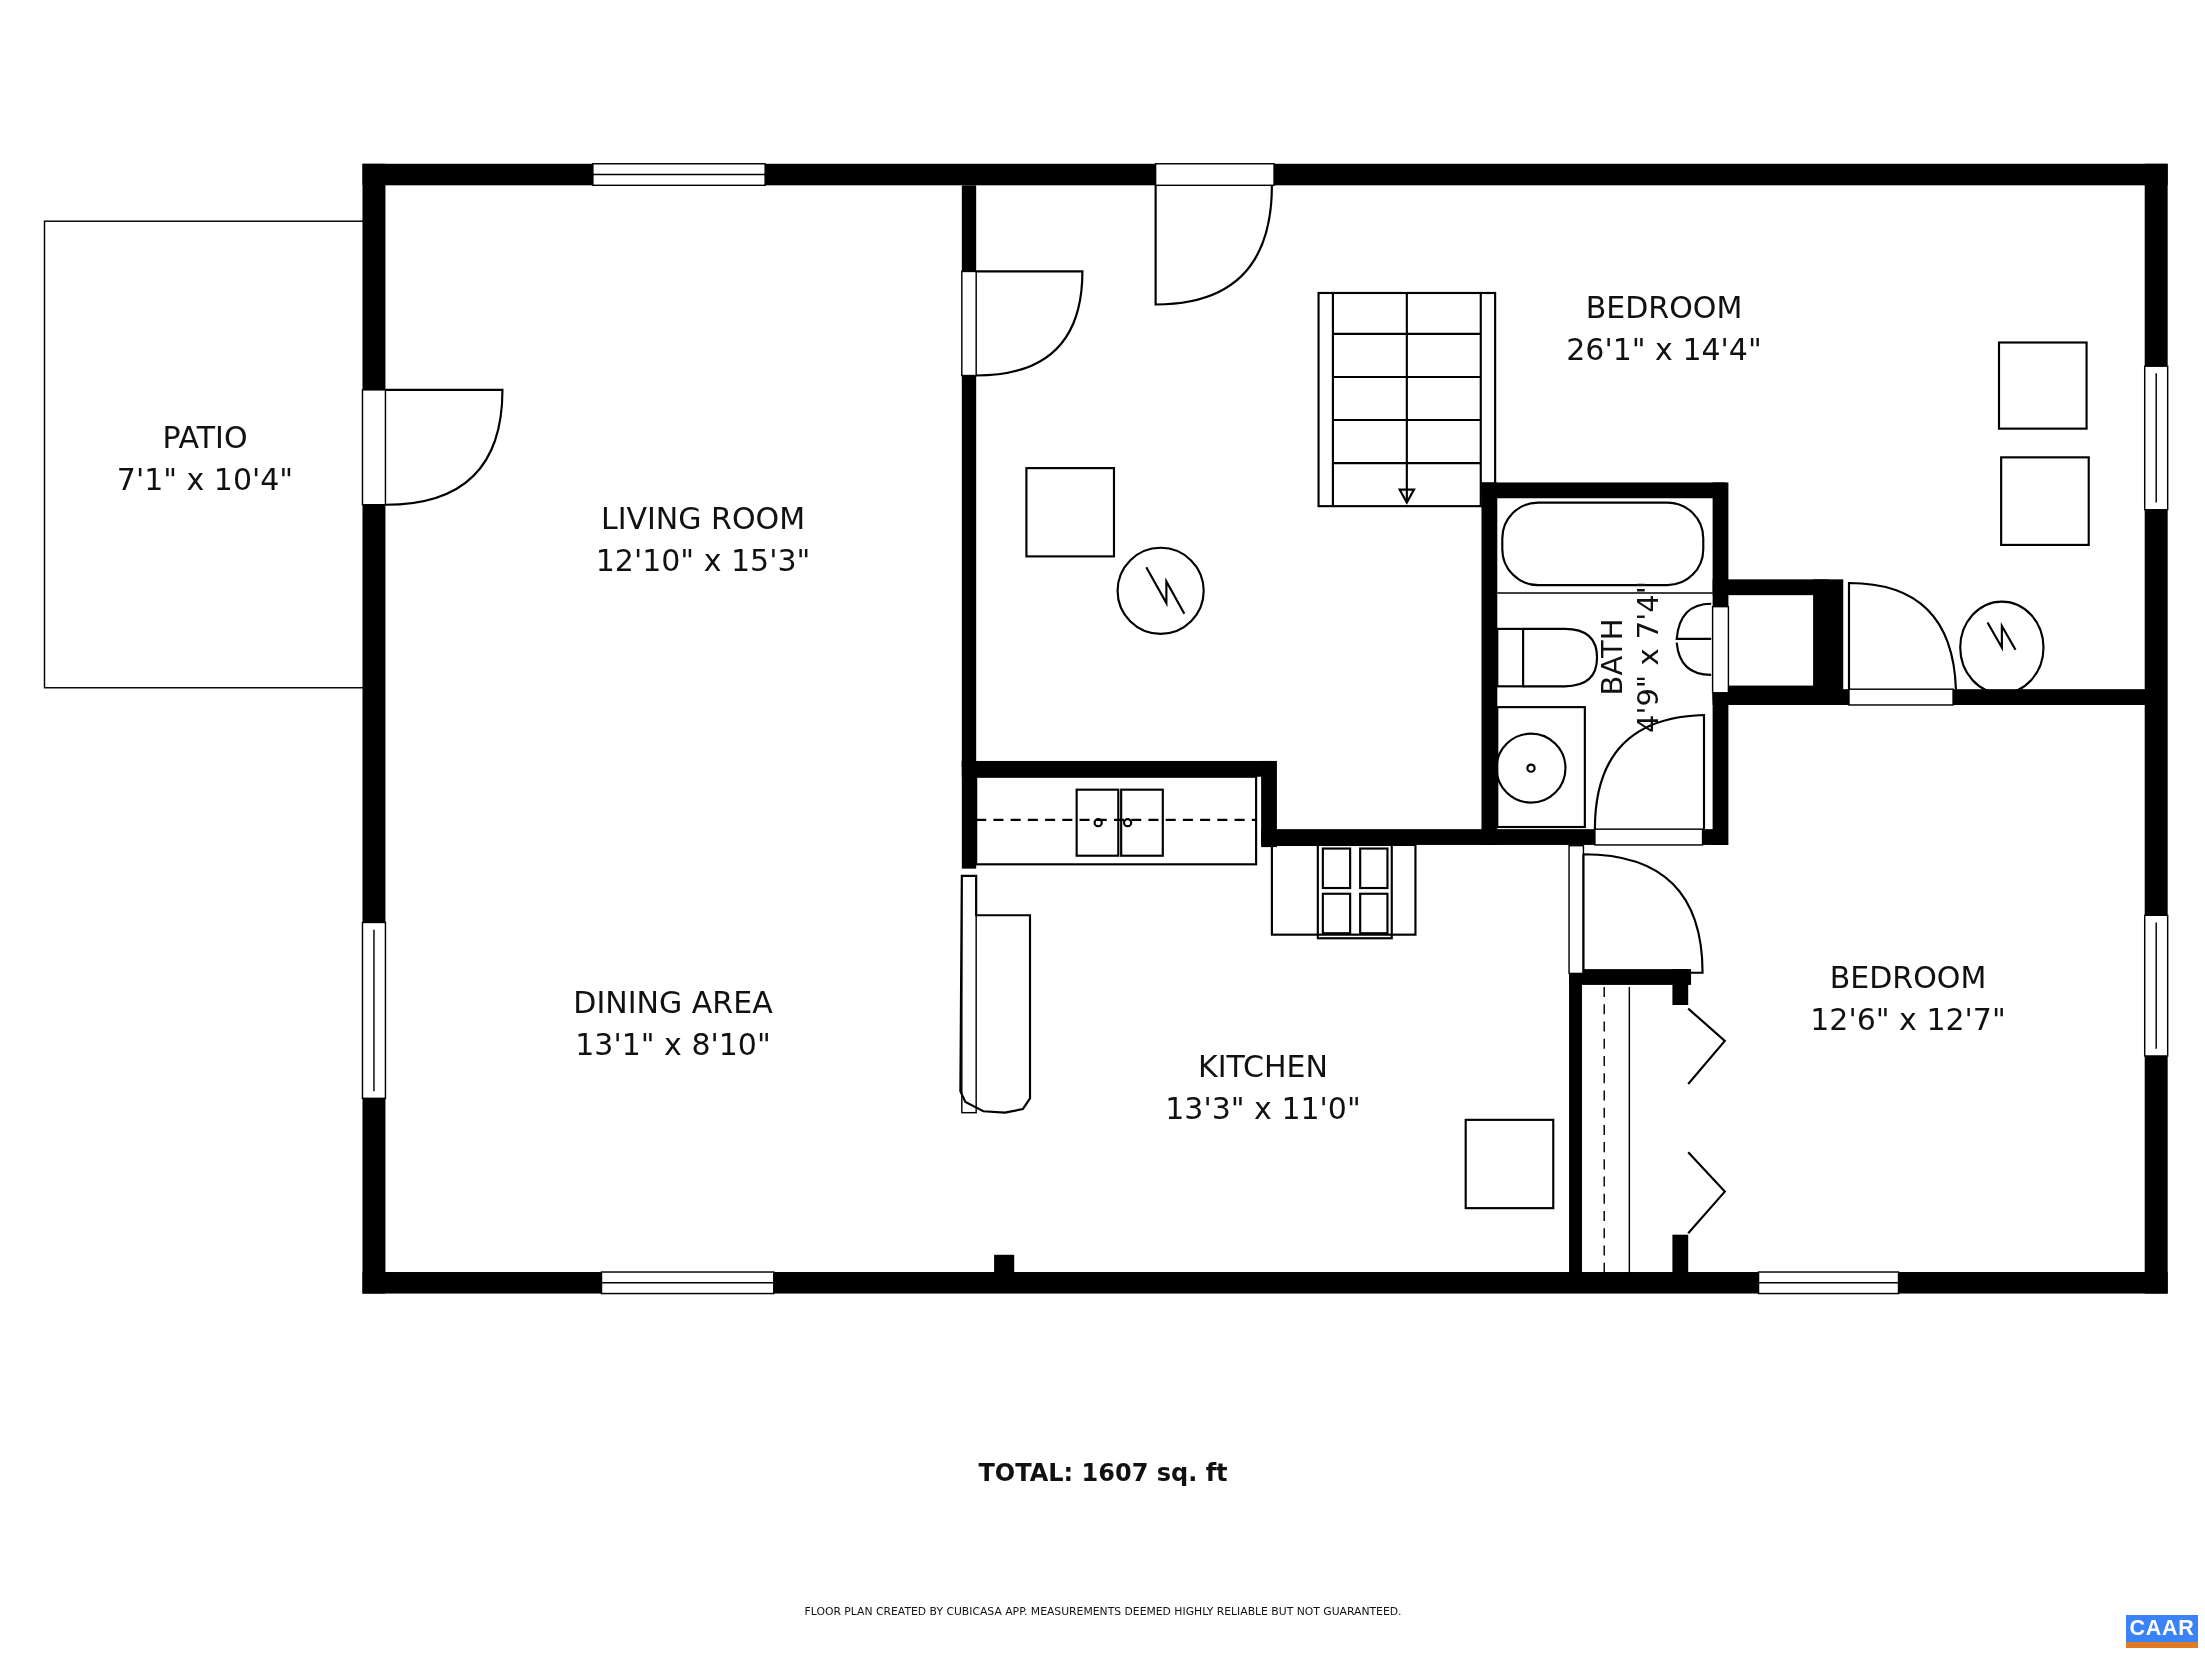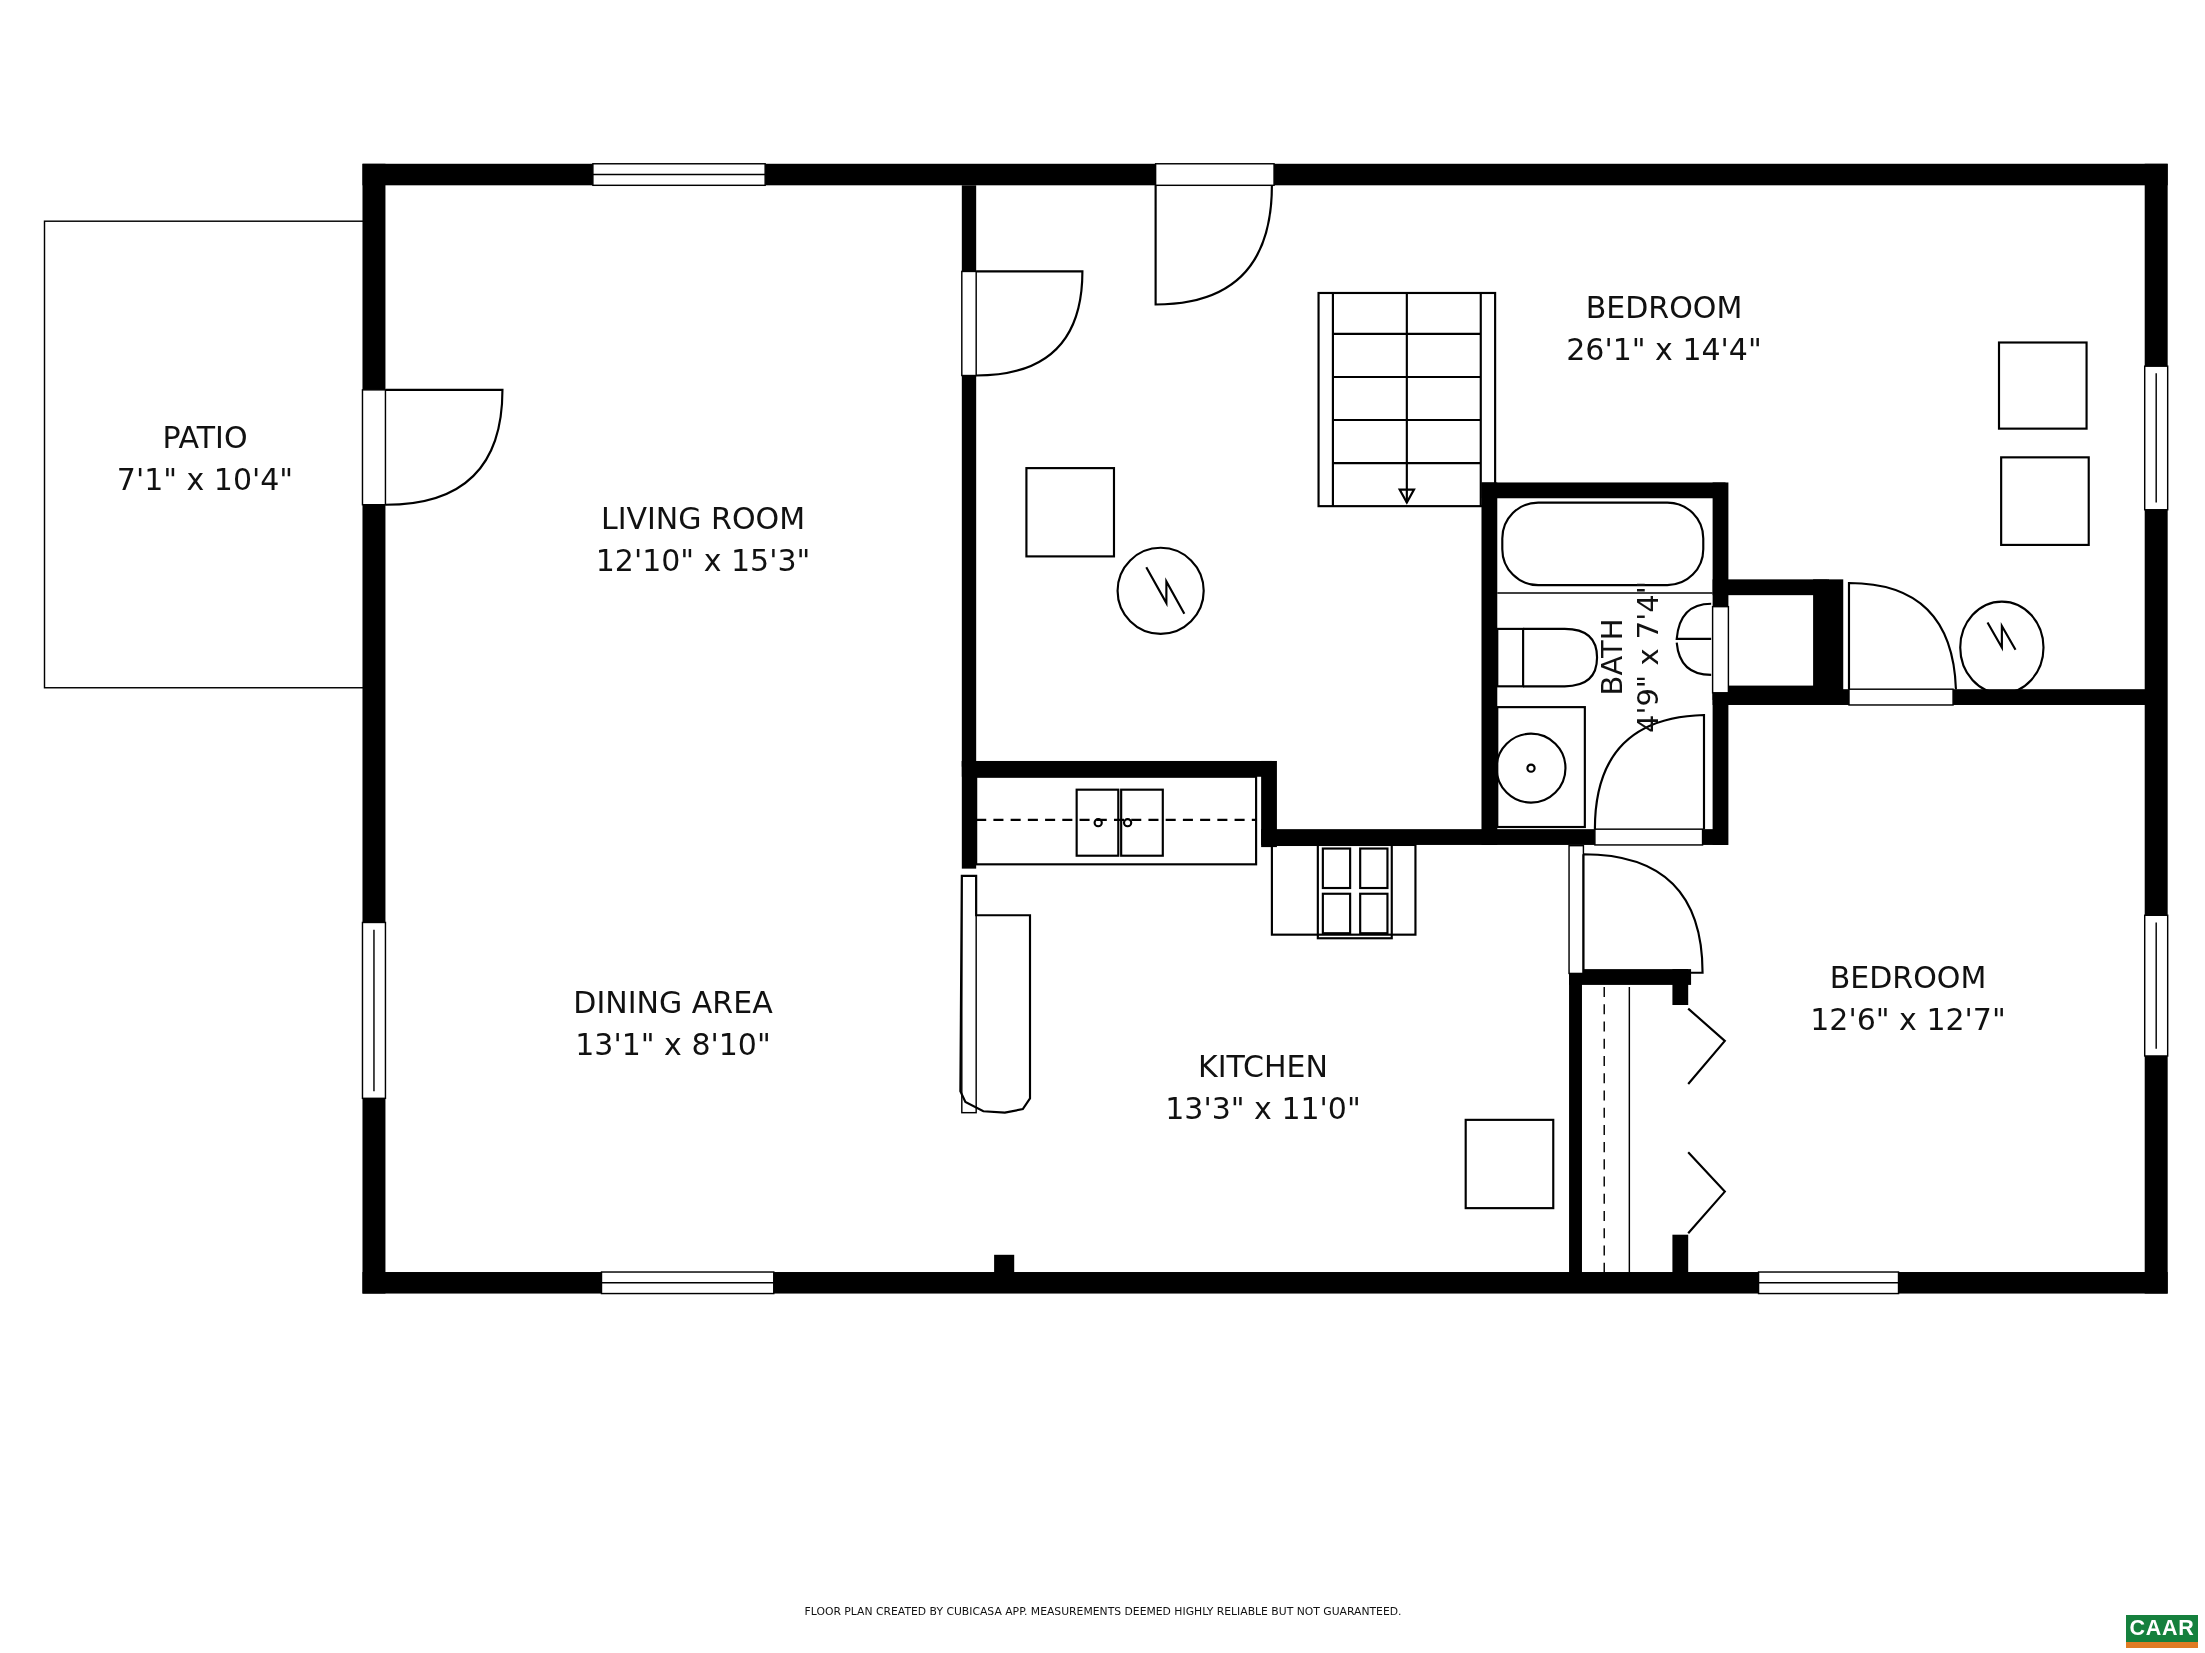--- a/index.html
+++ b/index.html
@@ -8,21 +8,21 @@
   .room-label { position:absolute; text-align:center; color:#111; font-family:"DejaVu Sans", sans-serif; transform:translate(-50%,-50%); white-space:nowrap; }
   .room-label .name { font-size:30px; line-height:40px; letter-spacing:0px; }
   .room-label .dim { font-size:30px; line-height:43px; }
   .bath-label { position:absolute; left:1630px; top:657px; transform:translate(-50%,-50%) rotate(-90deg); text-align:center; color:#111; white-space:nowrap; }
   .bath-label .name { font-size:29px; line-height:36px; display:block; }
   .bath-label .dim { font-size:29px; line-height:36px; display:block; }
   .summary { position:absolute; left:1103px; top:1457px; transform:translateX(-50%); text-align:center; color:#111; font-family:"DejaVu Sans", sans-serif; }
   .summary .total { font-weight:bold; font-size:24px; line-height:32px; }
   .summary .line { font-size:23px; line-height:30px; white-space:nowrap; }
   .disclaimer { position:absolute; left:1103px; top:1605px; transform:translateX(-50%); font-size:10.8px; color:#111; white-space:nowrap; }
-  .caar { position:absolute; left:2126px; top:1615px; width:72px; height:33px; background:#15803d; }
+  .caar { position:absolute; left:2126px; top:1615px; width:72px; height:33px; background:#3b82f6; }
   .caar .txt { display:block; color:#fff; font-family:"Liberation Sans", sans-serif; font-weight:bold; font-size:21.5px; line-height:26px; text-align:center; letter-spacing:0.7px; }
   .caar .bar { position:absolute; left:0; bottom:0; width:100%; height:6.5px; background:#e07b24; }
 </style>
 </head>
 <body>
 
 <svg id="plan" viewBox="0 0 3072 2304" xmlns="http://www.w3.org/2000/svg">
   <g fill="none" stroke="#000" stroke-width="3">
 
     <rect x="62" y="308" width="445" height="650" stroke-width="2"></rect>
@@ -187,20 +187,21 @@
 <div class="room-label" style="left:1263px;top:1088px;">
   <div class="name">KITCHEN</div>
   <div class="dim">13'3" x 11'0"</div>
 </div>
 <div class="room-label" style="left:1908px;top:999px;">
   <div class="name">BEDROOM</div>
   <div class="dim">12'6" x 12'7"</div>
 </div>
 
 <div class="summary">
+  <div class="total">TOTAL: 1607 sq. ft</div>
 </div>
 
 <div class="disclaimer">FLOOR PLAN CREATED BY CUBICASA APP. MEASUREMENTS DEEMED HIGHLY RELIABLE BUT NOT GUARANTEED.</div>
 
 <div class="caar">
   <span class="txt">CAAR</span>
   <span class="bar"></span>
 </div>
 
 

